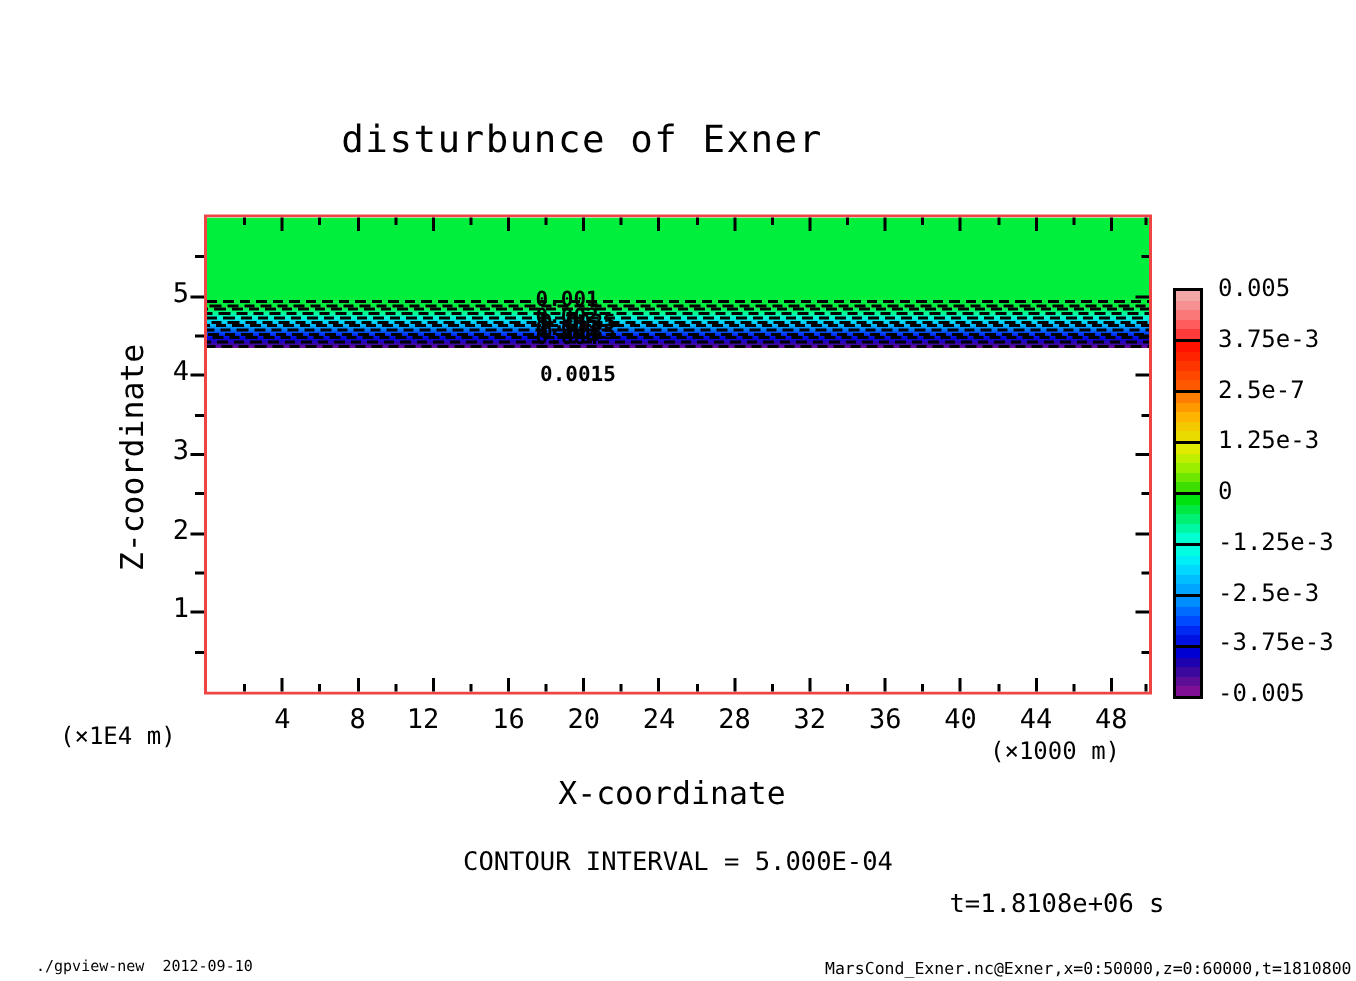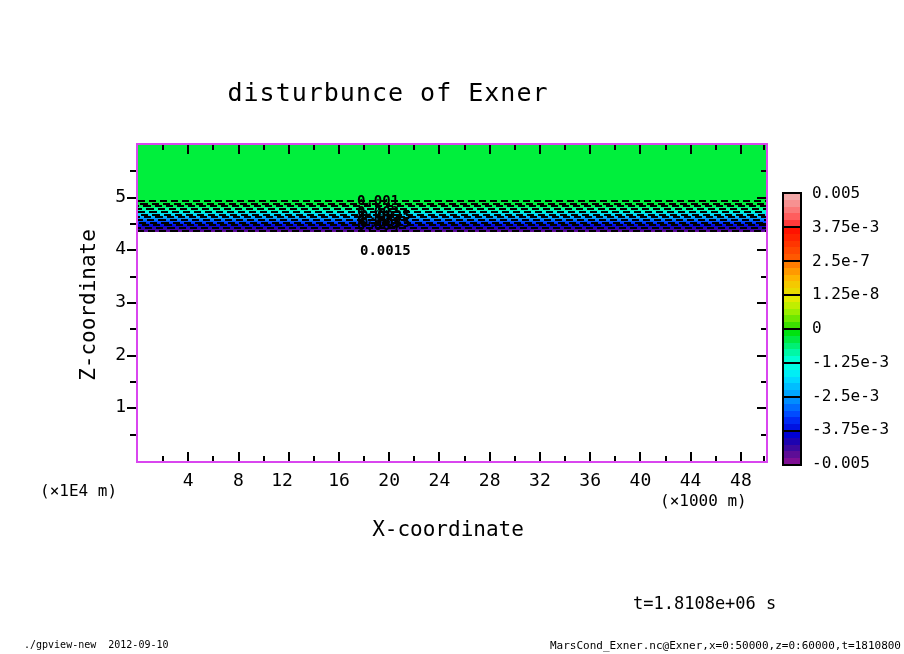--- a/index.html
+++ b/index.html
@@ -2,21 +2,21 @@
 <html><head>
 <meta charset="utf-8">
 <style>
   html,body{margin:0;padding:0;background:#fff;}
   .canvas{position:relative;width:904px;height:654px;background:#ffffff;overflow:hidden;
           font-family:"DejaVu Sans Mono",monospace;color:#000;}
   .abs{position:absolute;}
   .title{position:absolute;left:0;top:78px;width:776px;text-align:center;
          font-size:25px;letter-spacing:1px;}
   .plot-frame{position:absolute;left:136px;top:143px;width:628px;height:316px;
-              border:2px solid #d946ef;}
+              border:2px solid #ef4444;}
   .fill-layer{position:absolute;left:0;top:0;width:628px;height:316px;overflow:hidden;background:#fff;}
   .tick{position:absolute;background:#000;}
   .xlab{position:absolute;width:40px;text-align:center;font-size:18px;}
   .ylab{position:absolute;width:30px;text-align:right;font-size:18px;}
   .y-axis-label{position:absolute;left:88px;top:305px;font-size:21px;white-space:nowrap;
                 transform:translate(-50%,-50%) rotate(-90deg);}
   .x-axis-label{position:absolute;left:0;top:517px;width:904px;text-align:center;font-size:21px;}
   .x-axis-label-inner{display:inline-block;transform:translateX(-4px);}
   .unit-left{position:absolute;left:40px;top:481px;font-size:16px;}
   .unit-right{position:absolute;left:660px;top:491px;font-size:16px;}
@@ -139,20 +139,21 @@
       <div class="tick" style="right: 0px; top: 78px; width: 5px; height: 2px;"></div>
       <div class="tick" style="left: -8px; top: 25.3px; width: 6px; height: 2px;"></div>
       <div class="tick" style="right: 0px; top: 25.3px; width: 5px; height: 2px;"></div>
     </div>
 
   <div class="unit-left">(×1E4 m)</div>
   <div class="unit-right">(×1000 m)</div>
 
   <div class="x-axis-label"><span class="x-axis-label-inner">X-coordinate</span></div>
 
+  <div class="contour-interval"><span class="contour-interval-inner">CONTOUR INTERVAL = 5.000E-04</span></div>
 
   <div class="time-label">t=1.8108e+06 s</div>
 
   <div class="colorbar" id="colorbar">
       <div class="cb-cell" style="background: linear-gradient(rgb(243, 168, 168) 0%, rgb(243, 168, 168) 20%, rgb(247, 145, 145) 20%, rgb(247, 145, 145) 40%, rgb(251, 120, 120) 40%, rgb(251, 120, 120) 60%, rgb(255, 93, 93) 60%, rgb(255, 93, 93) 80%, rgb(255, 58, 58) 80%, rgb(255, 58, 58) 100%);"></div>
       <div class="cb-cell" style="background: linear-gradient(rgb(255, 18, 0) 0%, rgb(255, 18, 0) 20%, rgb(255, 35, 0) 20%, rgb(255, 35, 0) 40%, rgb(255, 53, 0) 40%, rgb(255, 53, 0) 60%, rgb(255, 71, 0) 60%, rgb(255, 71, 0) 80%, rgb(255, 89, 0) 80%, rgb(255, 89, 0) 100%);"></div>
       <div class="cb-cell" style="background: linear-gradient(rgb(255, 125, 0) 0%, rgb(255, 125, 0) 20%, rgb(255, 153, 0) 20%, rgb(255, 153, 0) 40%, rgb(254, 180, 0) 40%, rgb(254, 180, 0) 60%, rgb(244, 201, 0) 60%, rgb(244, 201, 0) 80%, rgb(233, 218, 0) 80%, rgb(233, 218, 0) 100%);"></div>
       <div class="cb-cell" style="background: linear-gradient(rgb(226, 234, 0) 0%, rgb(226, 234, 0) 20%, rgb(192, 238, 0) 20%, rgb(192, 238, 0) 40%, rgb(154, 239, 0) 40%, rgb(154, 239, 0) 60%, rgb(110, 232, 0) 60%, rgb(110, 232, 0) 80%, rgb(60, 223, 0) 80%, rgb(60, 223, 0) 100%);"></div>
       <div class="cb-cell" style="background: linear-gradient(rgb(0, 226, 16) 0%, rgb(0, 226, 16) 20%, rgb(0, 233, 67) 20%, rgb(0, 233, 67) 40%, rgb(0, 240, 116) 40%, rgb(0, 240, 116) 60%, rgb(0, 248, 165) 60%, rgb(0, 248, 165) 80%, rgb(0, 255, 210) 80%, rgb(0, 255, 210) 100%);"></div>
       <div class="cb-cell" style="background: linear-gradient(rgb(0, 253, 226) 0%, rgb(0, 253, 226) 20%, rgb(0, 238, 245) 20%, rgb(0, 238, 245) 40%, rgb(0, 216, 255) 40%, rgb(0, 216, 255) 60%, rgb(0, 190, 255) 60%, rgb(0, 190, 255) 80%, rgb(0, 165, 255) 80%, rgb(0, 165, 255) 100%);"></div>
@@ -176,19 +177,19 @@
     <div class="xlab" style="left: 670.6px; top: 469px;">44</div>
     <div class="xlab" style="left: 720.9px; top: 469px;">48</div>
     <div class="ylab" style="left: 96px; top: 395.3px;">1</div>
     <div class="ylab" style="left: 96px; top: 342.7px;">2</div>
     <div class="ylab" style="left: 96px; top: 290px;">3</div>
     <div class="ylab" style="left: 96px; top: 237.3px;">4</div>
     <div class="ylab" style="left: 96px; top: 184.7px;">5</div>
     <div class="cb-label" style="top: 192px;">0.005</div>
     <div class="cb-label" style="top: 225.8px;">3.75e-3</div>
     <div class="cb-label" style="top: 259.5px;">2.5e-7</div>
-    <div class="cb-label" style="top: 293.3px;">1.25e-8</div>
+    <div class="cb-label" style="top: 293.3px;">1.25e-3</div>
     <div class="cb-label" style="top: 327px;">0</div>
     <div class="cb-label" style="top: 360.8px;">-1.25e-3</div>
     <div class="cb-label" style="top: 394.5px;">-2.5e-3</div>
     <div class="cb-label" style="top: 428.3px;">-3.75e-3</div>
     <div class="cb-label" style="top: 462px;">-0.005</div>
   </div>
 
 </body></html>

